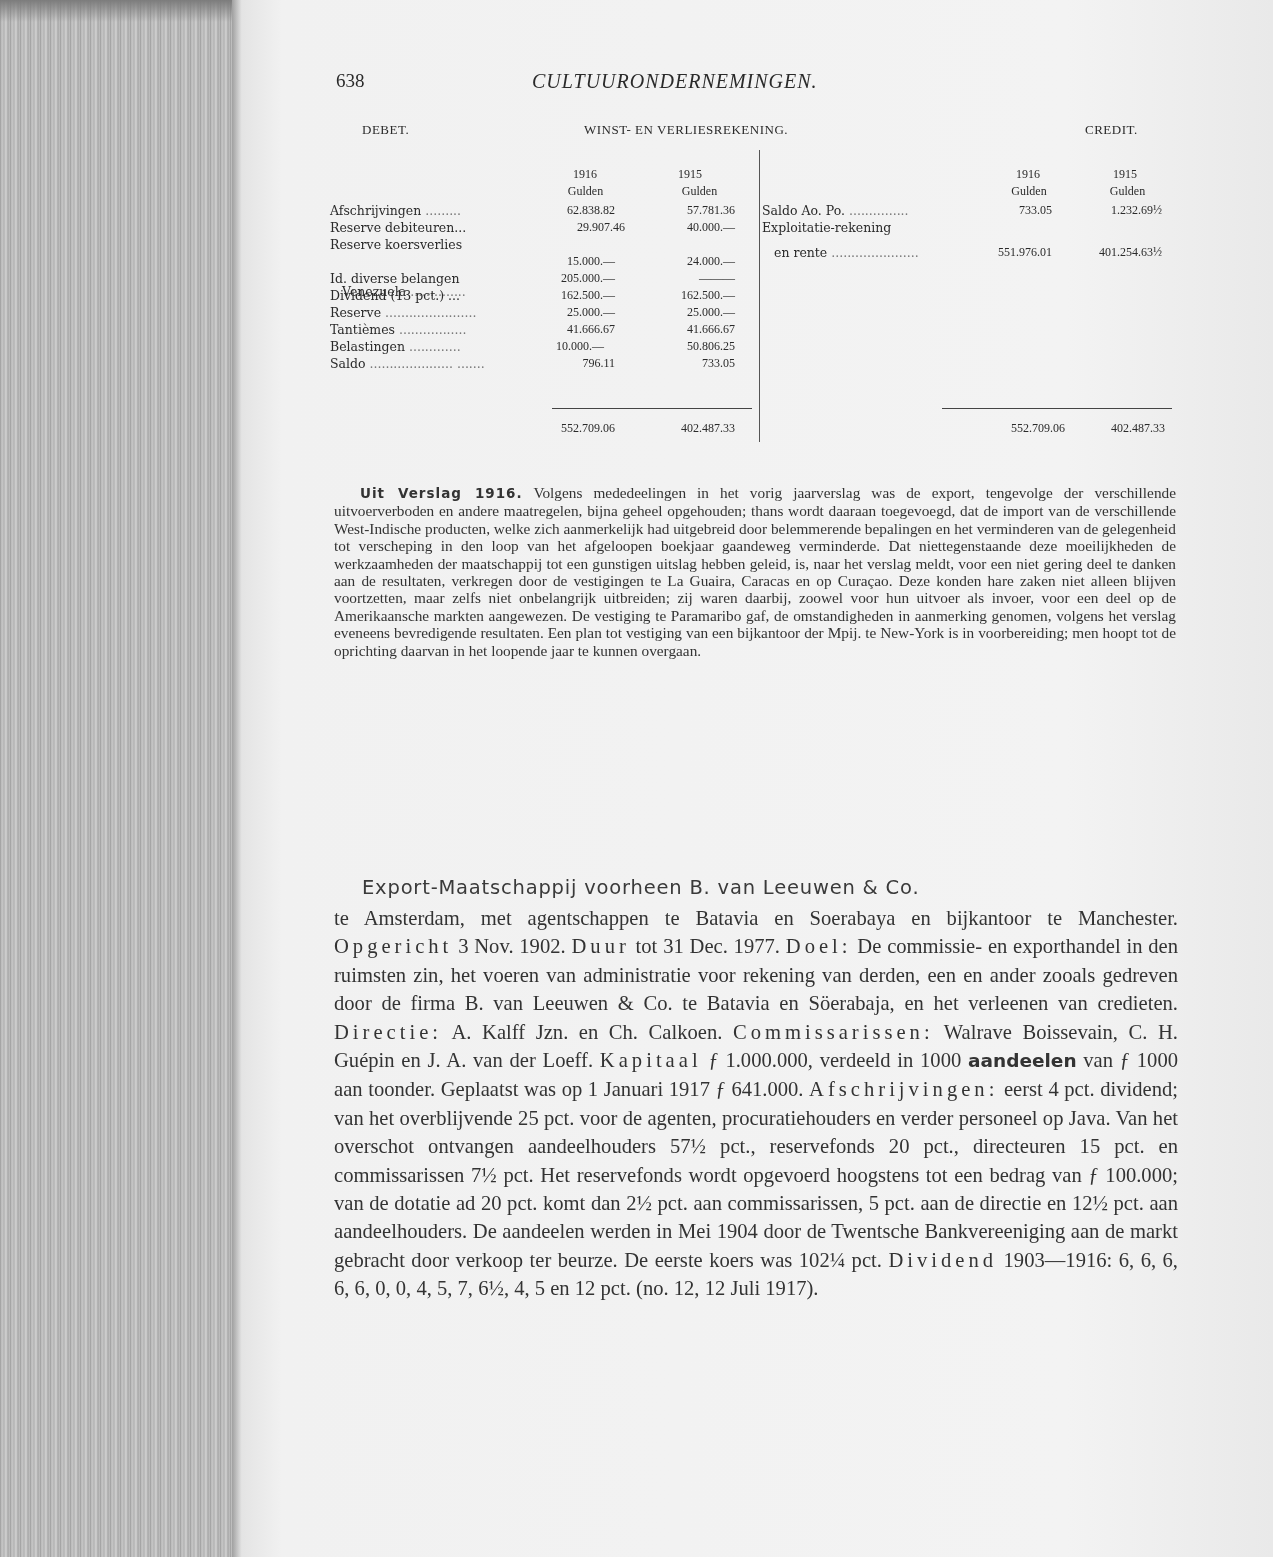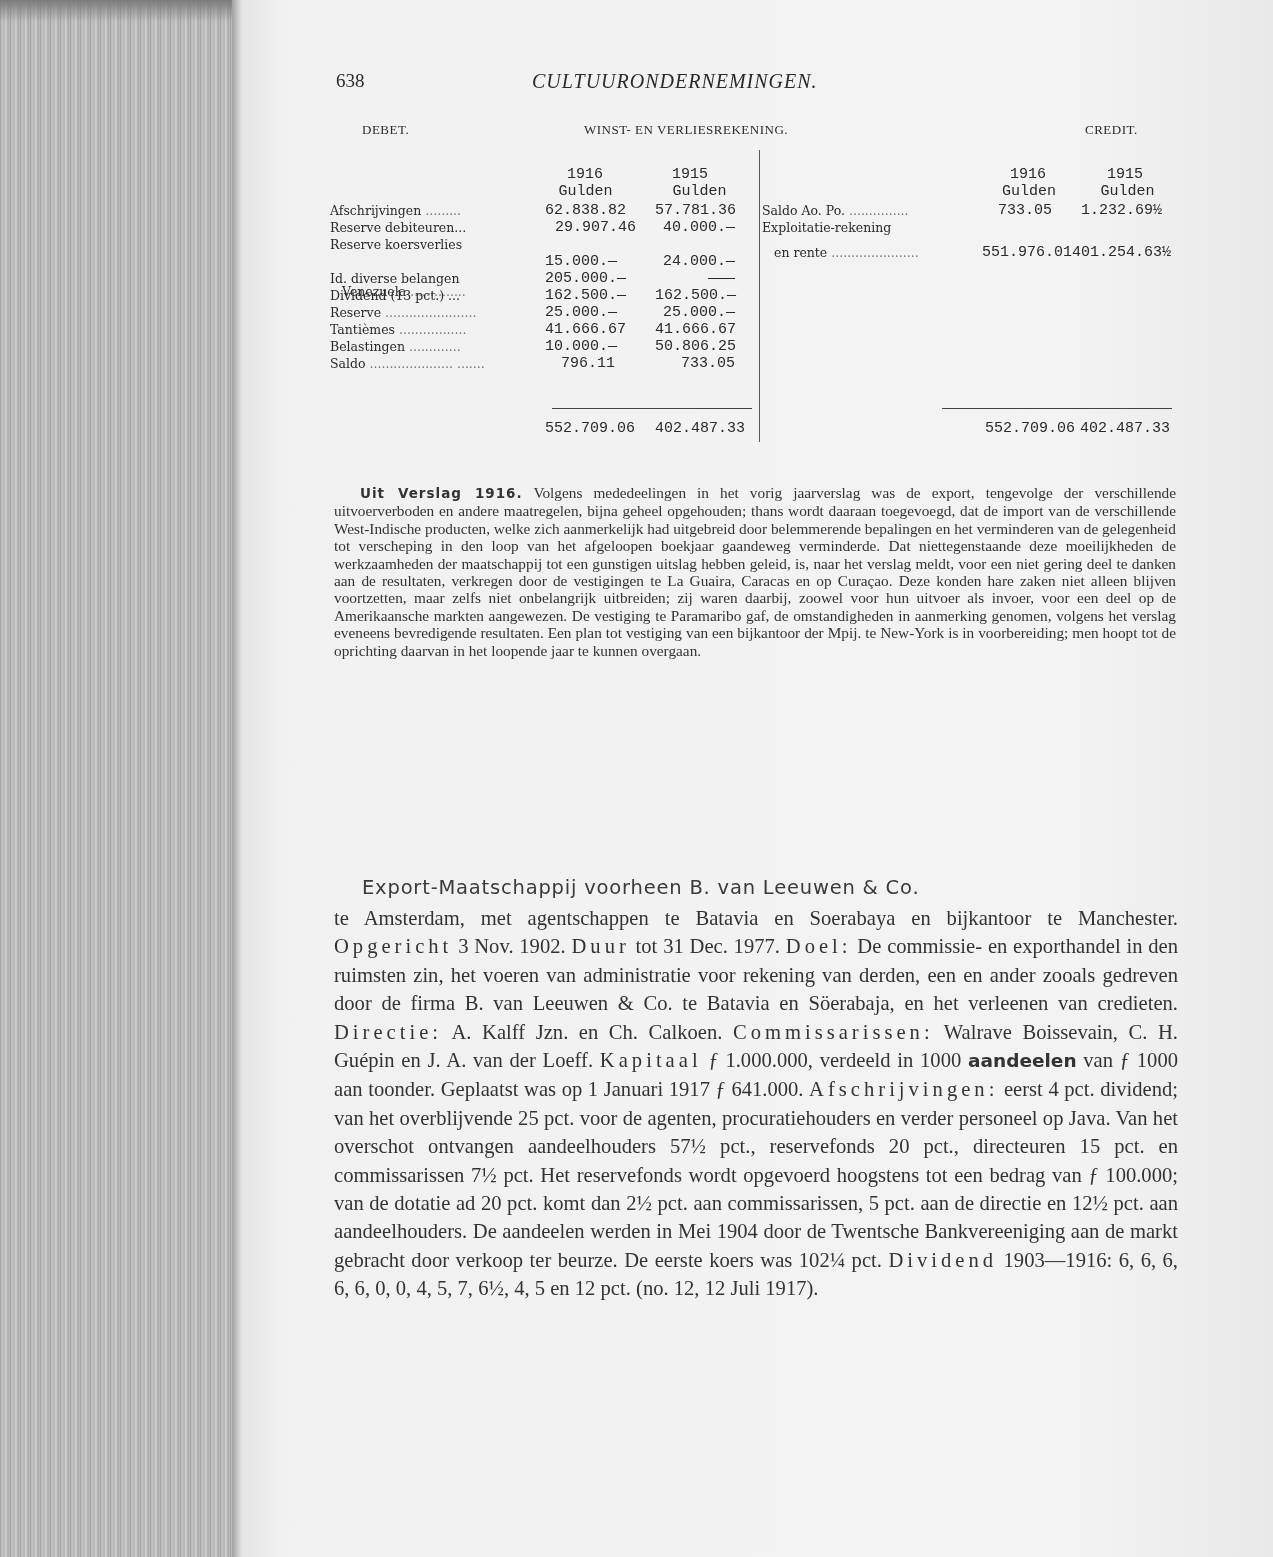--- a/index.html
+++ b/index.html
@@ -31,21 +31,21 @@
     .header-page-num { left: 336px; top: 70px; font-size: 19px; font-family: "Liberation Serif", serif; }
     .header-title { left: 532px; top: 70px; font-size: 20px; font-style: italic; letter-spacing: 1px; font-family: "Liberation Serif", serif; }
     .cap { font-size: 13px; letter-spacing: 0.5px; font-family: "Liberation Serif", serif; }
     .debet-cap { left: 346px; top: 122px; margin-left: 16px; }
     .table-cap { left: 584px; top: 122px; text-align: center; }
     .credit-cap { left: 1085px; top: 122px; }
 
     .tbl { font-family: "DejaVu Serif", serif; font-size: 12.5px; line-height: 17px; }
     .row { position: absolute; height: 17px; }
     .lbl { position: absolute; white-space: nowrap; }
-    .num { position: absolute; text-align: right; white-space: nowrap; font-family: Liberation Mono, monospace; font-size: 15px; }
+    .num { position: absolute; text-align: right; white-space: nowrap; font-family: Liberation Serif, serif; font-size: 12px; }
     .dots { color: #777; }
     .vrule { position: absolute; left: 759px; top: 150px; width: 1px; height: 292px; background: #555; }
     .hrule { position: absolute; height: 1px; background: #444; }
 
     .para-small {
       position: absolute; left: 334px; top: 484px; width: 842px;
       font-family: "Liberation Serif", serif; font-size: 15.3px; line-height: 17.4px;
       text-align: justify; color: #333;
     }
     .para-small .bold-lead { font-family: "DejaVu Sans", sans-serif; font-weight: bold; font-size: 13.5px; letter-spacing: 1px; }

